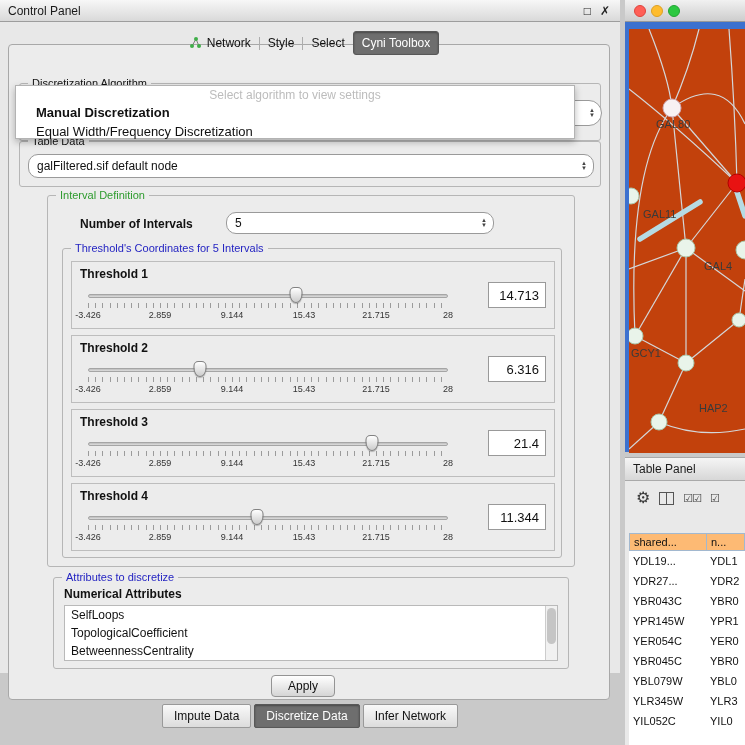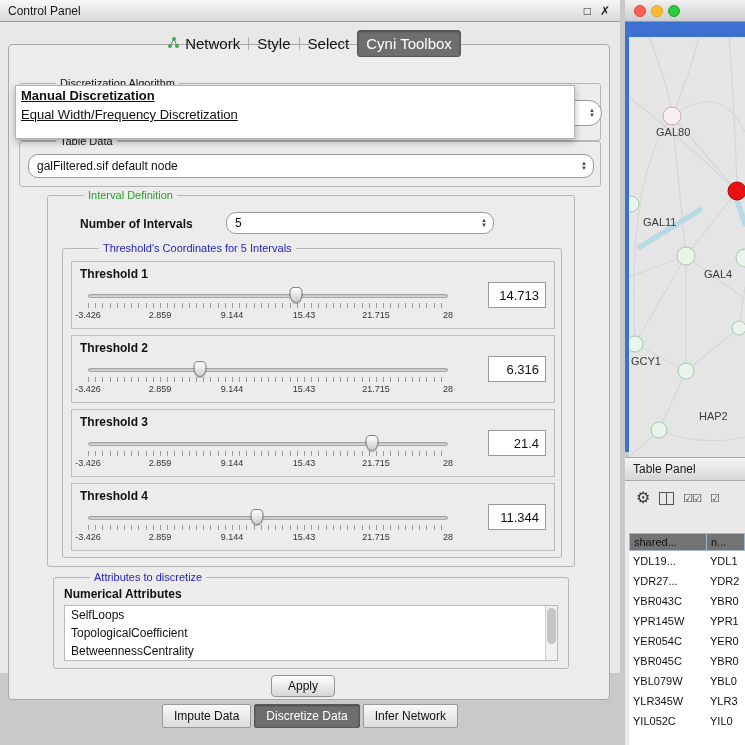--- a/index.html
+++ b/index.html
@@ -19,35 +19,35 @@
     background:linear-gradient(#f7f7f7,#d9d9d9);
     border-bottom:1px solid #9d9d9d;
     display:flex; align-items:center;
   }
   .titlebar .title { font-size:12px; color:#1a1a1a; padding-left:8px; }
   .titlebar .win-icons { margin-left:auto; display:flex; gap:9px; padding-right:10px; font-size:12px; color:#222; }
   .titlebar .win-icons span { cursor:default; }
 
   .tabs-row {
     position:absolute; top:31px; left:0; width:620px; height:24px;
-    display:flex; justify-content:center; align-items:center; z-index:5; font-size:15px; color:#111;
+    display:flex; justify-content:center; align-items:center; z-index:5; font-size:12px; color:#111;
   }
   .tab { padding:4px 8px; display:flex; align-items:center; gap:5px; }
   .tab.active { background:#6e6e6e; color:#fff; border:1px solid #585858; border-radius:3px; box-shadow:inset 0 1px 2px rgba(0,0,0,.35); }
   .tab-sep { width:1px; height:13px; background:#adadad; }
 
   .main-panel {
     position:absolute; left:8px; top:44px; width:602px; height:656px;
     background:#ececec; border:1px solid #a8a8a8; border-radius:4px;
   }
 
   .group { position:absolute; border:1px solid #b6b6b6; border-radius:3px; }
   .group-title {
     position:absolute; top:-8px; left:8px; background:#ececec; padding:0 4px;
-    font-size:11px; line-height:15px; color:#111; white-space:nowrap;margin-left:28px;
+    font-size:11px; line-height:15px; color:#111; white-space:nowrap;
   }
   .group-title.green { color:#2e9b2e; }
   .group-title.blue { color:#2424c2; }
 
   .combo {
     position:absolute; background:#fff; border:1px solid #9a9a9a; border-radius:10px;
     display:flex; align-items:center; font-size:12px; color:#111; overflow:hidden;
   }
   .combo .combo-text { flex:1; padding-left:8px; white-space:nowrap; overflow:hidden; }
   .combo .stepper { display:flex; flex-direction:column; align-items:center; justify-content:center; padding-right:6px; color:#444; }
@@ -55,21 +55,21 @@
 
   
   #algo-group { left:10px; top:38px; width:582px; height:58px; }
   #algo-combo { left:14px; top:16px; width:568px; height:26px; border-radius:13px; }
   .algo-popup {
     position:absolute; left:6px; top:40px; width:560px; height:54px; z-index:6;
     background:#fff; border:1px solid #b3b3b3; box-shadow:0 3px 7px rgba(0,0,0,.28);
     font-size:13px; color:#111;
   }
   .algo-popup .ph { text-align:center; color:#bcbcbc; font-size:12px; height:17px; padding-top:2px; }
-  .algo-popup .opt { padding:1px 5px; line-height:17px; white-space:nowrap;text-decoration:underline; }
+  .algo-popup .opt { padding:1px 20px; line-height:17px; white-space:nowrap; }
   .algo-popup .opt.bold { font-weight:bold; }
 
   
   #tabledata-group { left:10px; top:96px; width:582px; height:46px;padding-left:28px; }
   #tabledata-combo { left:8px; top:12px; width:566px; height:24px; }
 
   
   #interval-group { left:38px; top:150px; width:528px; height:372px; }
   .noi-label { position:absolute; left:32px; top:21px; font-size:12px; font-weight:bold; color:#111; }
   #noi-combo { left:178px; top:16px; width:268px; height:22px; }
@@ -127,40 +127,40 @@
   
   .net-window { position:absolute; left:625px; top:0; width:120px; height:452px; background:#3c71cf; }
   .net-titlebar {
     position:absolute; left:0; top:0; width:120px; height:22px;
     background:linear-gradient(#f1f1f1,#cdcdcd); border-bottom:1px solid #989898;
   }
   .light { position:absolute; top:5px; width:12px; height:12px; border-radius:50%; }
   .light.red    { left:9px;  background:#ff5f57; border:1px solid #df443d; }
   .light.yellow { left:26px; background:#febc2e; border:1px solid #dda024; }
   .light.green  { left:43px; background:#2bc840; border:1px solid #22a433; }
-  .net-content { position:absolute; left:4px; top:37px; width:116px; height:424px; background:#e5e5e5; overflow:hidden; }
+  .net-content { position:absolute; left:4px; top:29px; width:116px; height:424px; background:#c2410c; overflow:hidden; }
   .net-content svg { display:block; }
 
   .table-panel-bar {
     position:absolute; left:625px; top:457px; width:120px; height:24px;
     background:linear-gradient(#f5f5f5,#d7d7d7);
     border-top:1px solid #a9a9a9; border-bottom:1px solid #a9a9a9;
     display:flex; align-items:center; padding-left:8px; font-size:12px; color:#1c1c1c;
   }
 
   .table-area { position:absolute; left:625px; top:481px; width:120px; height:264px; background:#e9e9e9; }
   .table-toolbar { position:absolute; left:0; top:4px; width:120px; height:26px; display:flex; align-items:center; gap:9px; padding-left:11px; color:#3b3b3b; }
   .gear-glyph { font-size:16px; line-height:16px; }
   .columns-glyph { width:15px; height:13px; border:1px solid #555; background:linear-gradient(90deg, transparent 0 6px, #555 6px 7px, transparent 7px); }
   .check-glyph { font-size:11px; letter-spacing:-1px; }
 
   .table-grid { position:absolute; left:4px; right:0; top:52px; bottom:0; background:#fff; overflow:hidden; font-size:11px; color:#111; }
   .thead { display:flex; height:18px; }
   .thcell {
-    background:#737373; border:1px solid #a2b8cf; display:flex; align-items:center;
+    background:#fdba74; border:1px solid #a2b8cf; display:flex; align-items:center;
     padding-left:4px; white-space:nowrap; overflow:hidden;
   }
   .thcell.c1 { width:78px; }
   .thcell.c2 { flex:1; border-left:none; }
   .trow { display:flex; height:20px; align-items:center; }
   .td1 { width:78px; padding-left:4px; white-space:nowrap; overflow:hidden; }
   .td2 { flex:1; padding-left:3px; white-space:nowrap; overflow:hidden; }
 
   .net-tab-icon { width:13px; height:12px; }
 </style>
@@ -208,20 +208,21 @@
       <div class="combo" id="algo-combo">
         <span class="combo-text"></span>
         <span class="stepper">
           <span>▲</span>
             <span>▼</span>
         </span>
       </div>
     </div>
 
     <div class="algo-popup">
+      <div class="ph">Select algorithm to view settings</div>
       <div class="opt bold">Manual Discretization</div>
       <div class="opt">Equal Width/Frequency Discretization</div>
     </div>
 
     <div class="group" id="tabledata-group">
       <span class="group-title">Table Data</span>
       <div class="combo" id="tabledata-combo">
         <span class="combo-text">galFiltered.sif default node</span>
         <span class="stepper">
           <span>▲</span>

